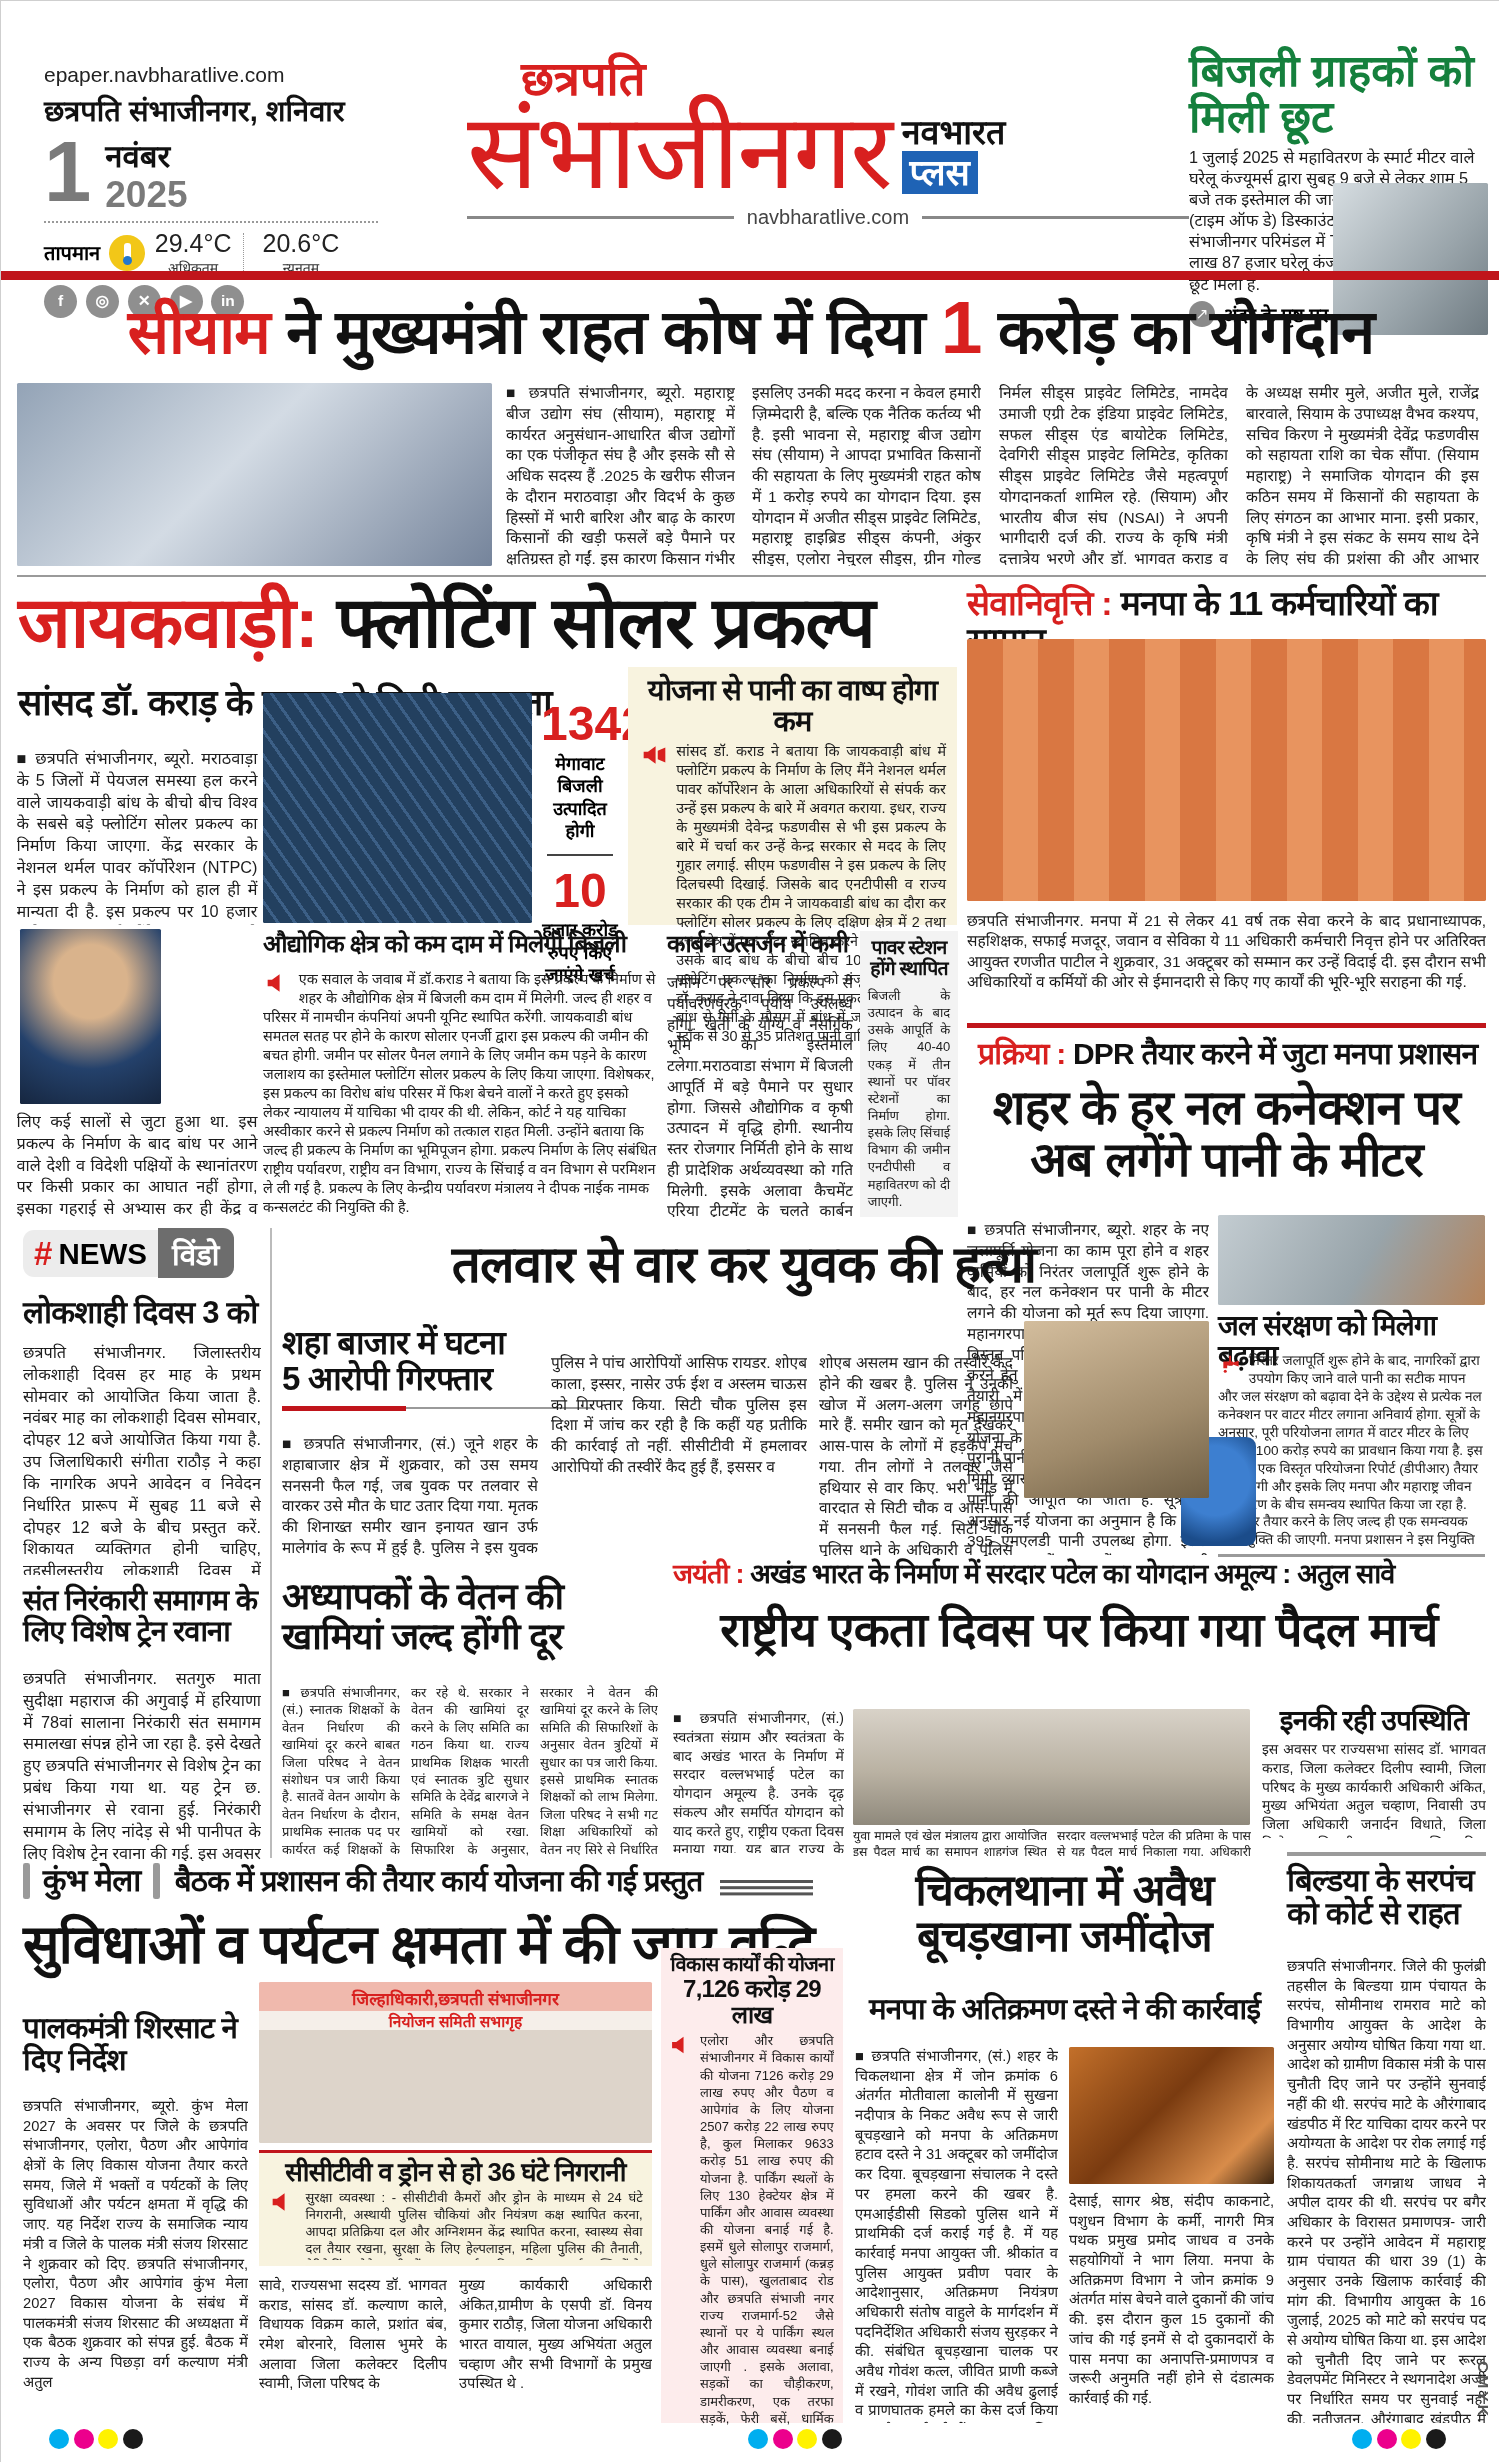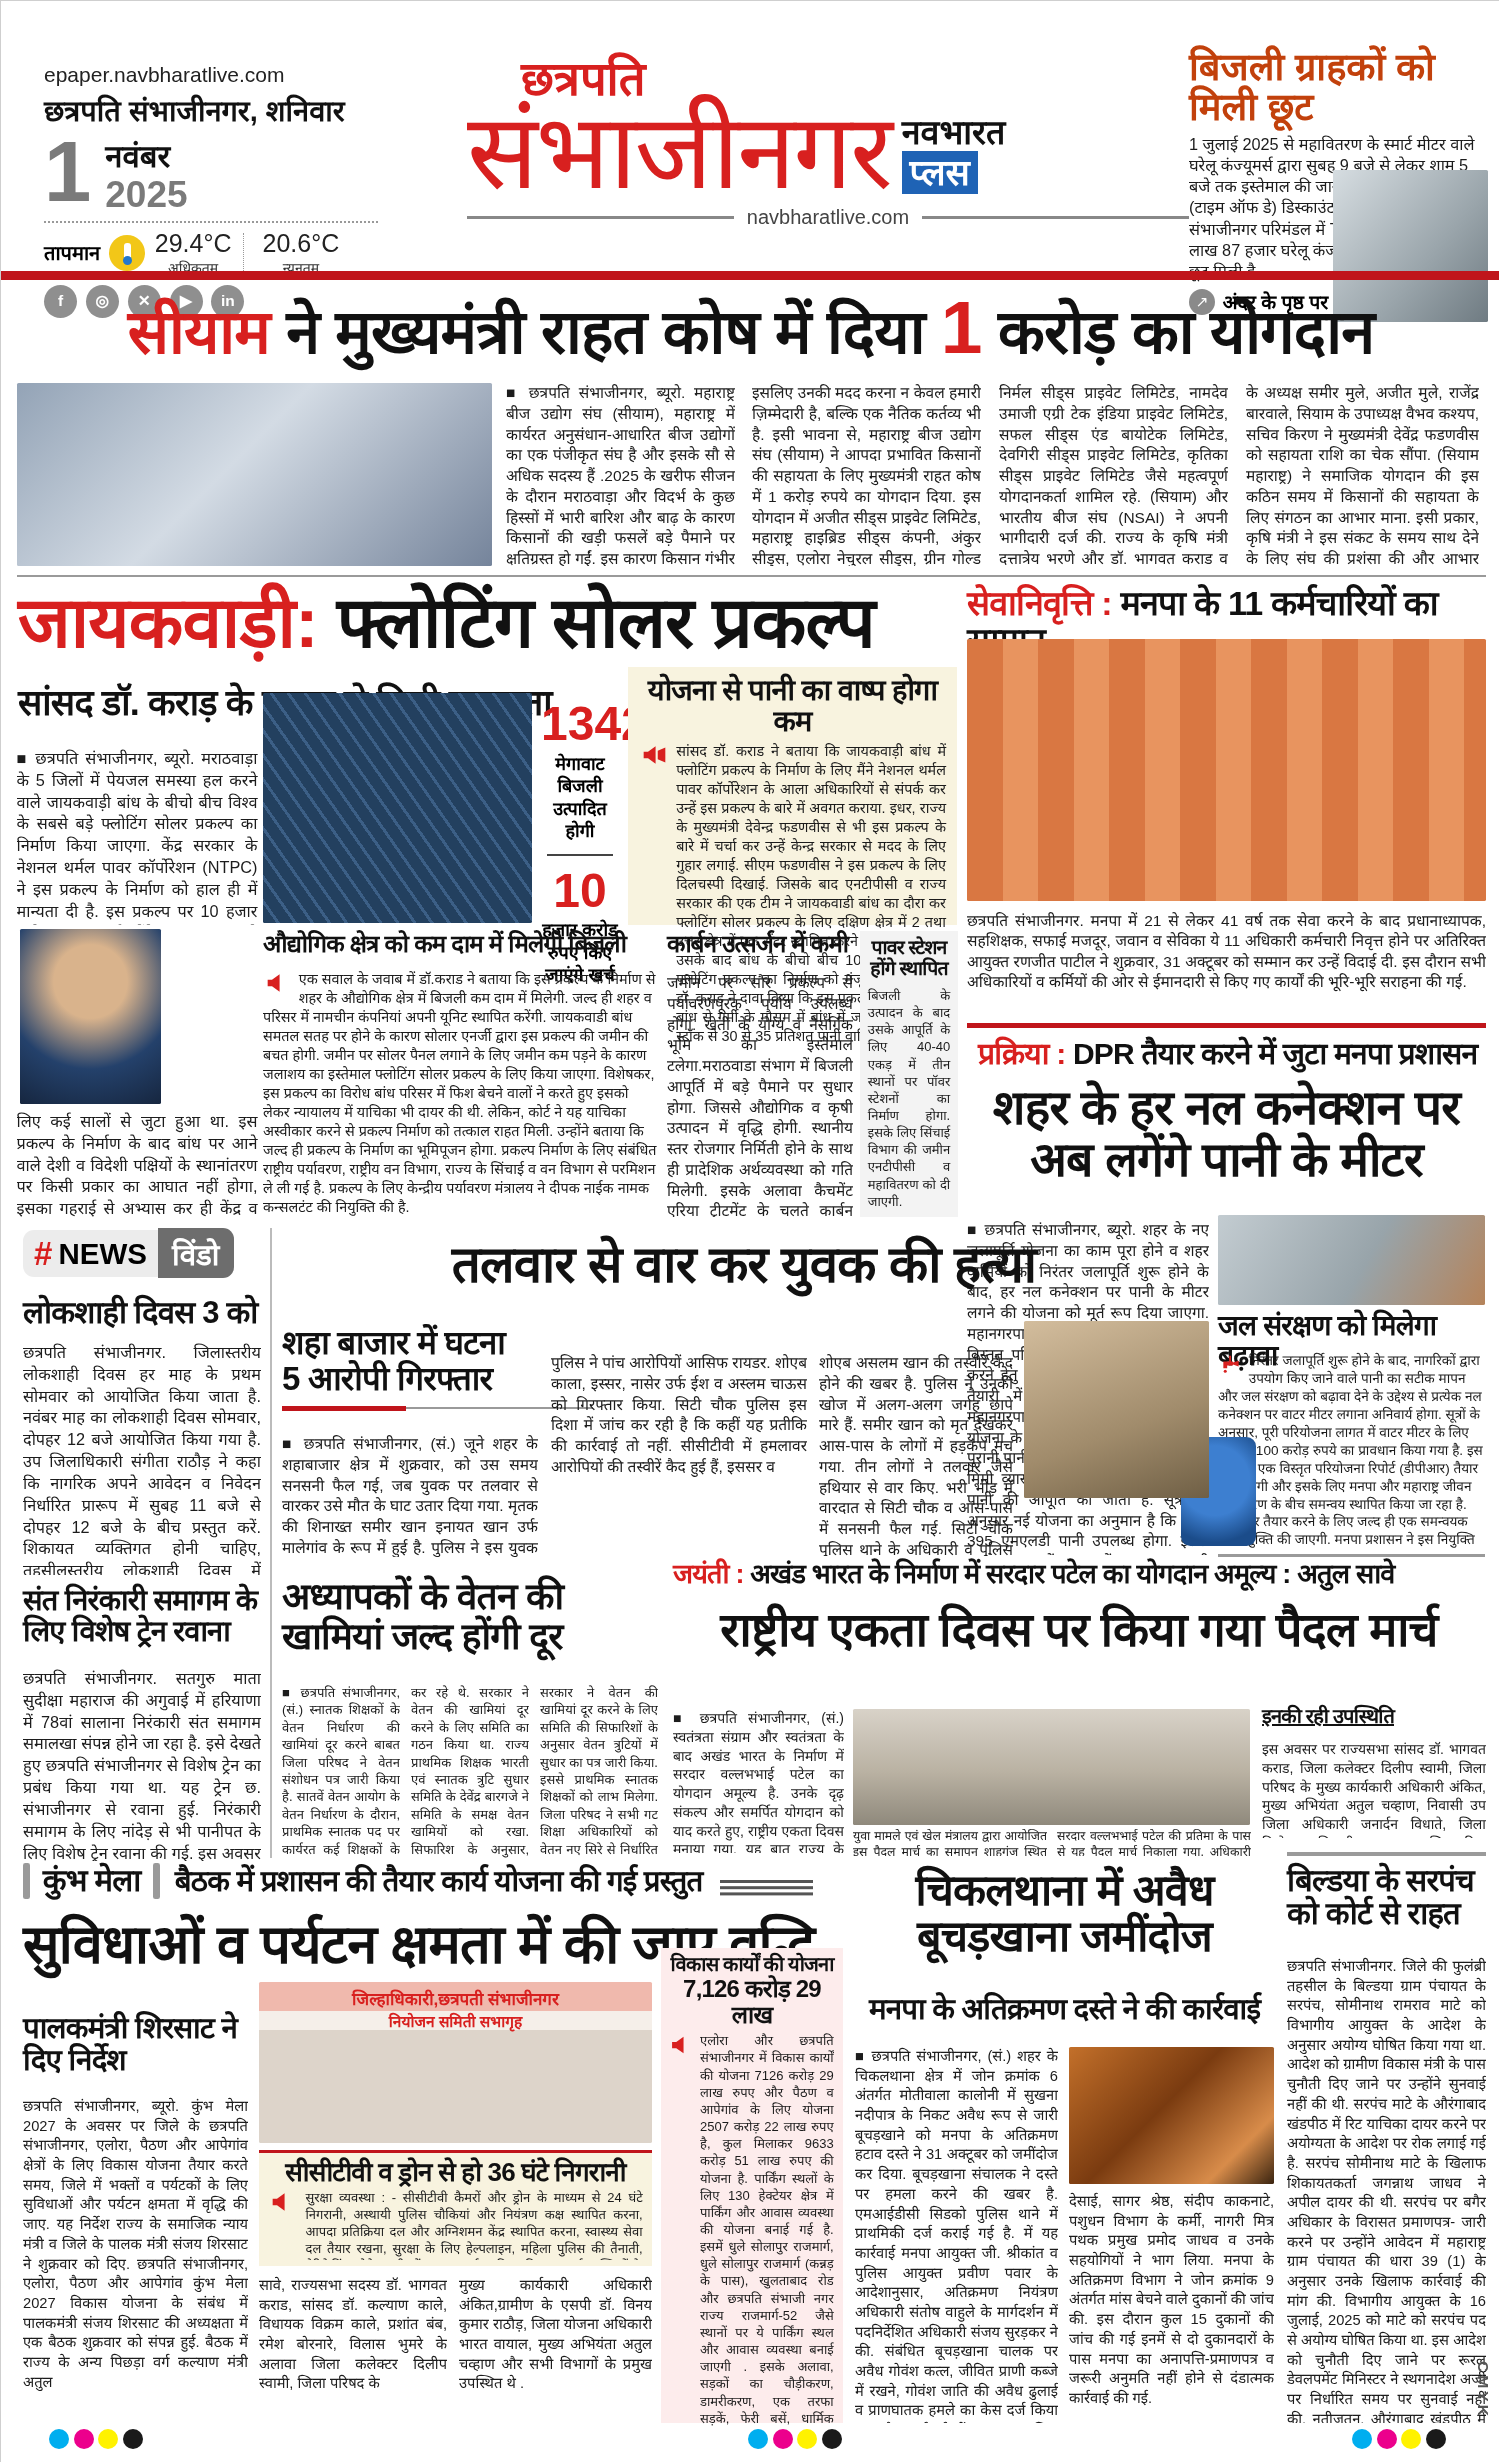--- a/index.html
+++ b/index.html
@@ -83,21 +83,21 @@
       </span>
     </div>
     <div style="display:flex;align-items:center;margin-top:4.7px;">
       <span style="flex:1;border-top:3.1px solid #888;"></span>
       <span style="font-size:20px;color:#444;margin:0 12.4px;">navbharatlive.com</span>
       <span style="flex:1;border-top:3.1px solid #888;"></span>
     </div>
   </div>
 
   <div class="abs" style="left:1188px;top:47px;width:299px;">
-    <div style="font-size:38px;font-weight:800;color:#c2410c;line-height:1.05;">बिजली ग्राहकों को मिली छूट</div>
+    <div style="font-size:44px;font-weight:800;color:#15803d;line-height:1.05;">बिजली ग्राहकों को मिली छूट</div>
     <div style="position:relative;margin-top:6.2px;">
       <div class="photo ph-card abs" style="right:0;top:36px;width:155px;height:152px;"></div>
       <div style="font-size:16.3px;line-height:1.3;color:#1c1c1c;width:100%;">1 जुलाई 2025 से महावितरण के स्मार्ट मीटर वाले घरेलू कंज्यूमर्स द्वारा सुबह 9 बजे से लेकर शाम 5 बजे तक इस्तेमाल की जाने वाली बिजली पर TOD (टाइम ऑफ डे) डिस्काउंट लागू किया गया है. संभाजीनगर परिमंडल में TOD मीटर लगाने वाले 1 लाख 87 हजार घरेलू कंज्यूमर्स को बिजली बिल में छूट मिली है.</div>
     </div>
     <div style="display:flex;align-items:center;margin-top:6.2px;">
       <span style="width:26px;height:26px;border-radius:50%;background:#8a8a8a;color:#fff;display:inline-flex;align-items:center;justify-content:center;font-size:15.5px;">↗</span>
       <span style="font-size:19.4px;font-weight:700;margin-left:7.8px;">अंदर के पृष्ठ पर</span>
     </div>
   </div>
 
@@ -219,21 +219,21 @@
   <div class="abs bodytxt" style="left:539px;top:1683px;width:118px;height:174px;overflow:hidden;font-size:13px;">सरकार ने वेतन की खामियां दूर करने के लिए समिति की सिफारिशों के अनुसार वेतन त्रुटियों में सुधार का पत्र जारी किया. इससे प्राथमिक स्नातक शिक्षकों को लाभ मिलेगा. जिला परिषद ने सभी गट शिक्षा अधिकारियों को वेतन नए सिरे से निर्धारित करने के लिए कहा.</div>
 
   <div class="abs" style="left:672px;top:1559px;width:812px;">
     <span class="hl" style="font-size:27px;"><span class="red">जयंती :</span><span style="font-weight:700;"> अखंड भारत के निर्माण में सरदार पटेल का योगदान अमूल्य : अतुल सावे</span></span>
   </div>
   <div class="abs hl" style="left:672px;top:1604px;width:812px;font-size:47px;text-align:center;">राष्ट्रीय एकता दिवस पर किया गया पैदल मार्च</div>
   <div class="abs bodytxt" style="left:672px;top:1708px;width:171px;height:144px;overflow:hidden;font-size:14px;">■ छत्रपति संभाजीनगर, (सं.) स्वतंत्रता संग्राम और स्वतंत्रता के बाद अखंड भारत के निर्माण में सरदार वल्लभभाई पटेल का योगदान अमूल्य है. उनके दृढ़ संकल्प और समर्पित योगदान को याद करते हुए, राष्ट्रीय एकता दिवस मनाया गया. यह बात राज्य के अन्य पिछड़ा वर्ग, बहुजन कल्याण, अपारंपरिक ऊर्जा मंत्री अतुल सावे ने कही.</div>
   <div class="abs photo ph-march" style="left:852px;top:1708px;width:397px;height:116px;"></div>
   <div class="abs smalltxt" style="left:852px;top:1827px;width:194px;height:28px;overflow:hidden;font-size:12.4px;">युवा मामले एवं खेल मंत्रालय द्वारा आयोजित इस पैदल मार्च का समापन शाहगंज स्थित एक पार्क में हुआ.</div>
   <div class="abs smalltxt" style="left:1056px;top:1827px;width:194px;height:28px;overflow:hidden;font-size:12.4px;">सरदार वल्लभभाई पटेल की प्रतिमा के पास से यह पैदल मार्च निकाला गया. अधिकारी कार्यक्रम में बोल रहे थे.</div>
-  <div class="abs hl" style="left:1261px;top:1705px;width:224px;font-size:20px;text-align:left;text-decoration:underline;">इनकी रही उपस्थिति</div>
+  <div class="abs hl" style="left:1261px;top:1705px;width:224px;font-size:28px;text-align:center;">इनकी रही उपस्थिति</div>
   <div class="abs bodytxt" style="left:1261px;top:1739px;width:224px;height:98px;overflow:hidden;font-size:14px;">इस अवसर पर राज्यसभा सांसद डॉ. भागवत कराड, जिला कलेक्टर दिलीप स्वामी, जिला परिषद के मुख्य कार्यकारी अधिकारी अंकित, मुख्य अभियंता अतुल चव्हाण, निवासी उप जिला अधिकारी जनार्दन विधाते, जिला नियोजन अधिकारी भारत वायाल, जिला क्रीडा अधिकारी, शिक्षणाधिकारी मेघा समदर, जिला शिक्षा अधिकारी (माध्यमिक), जिला शिक्षा अधिकारी, जिला सैनिक कल्याण अधिकारी, कर्मचारी, जनप्रतिनिधि आदि उपस्थित थे.</div>
 
   <div class="abs" style="left:22px;top:1862px;width:820px;">
     <span class="kickbar"></span>
     <span class="red hl" style="font-size:31px;margin:0 9.3px;vertical-align:middle;">कुंभ मेला</span>
     <span class="kickbar"></span>
     <span class="hl" style="font-size:29.5px;margin-left:11px;vertical-align:middle;font-weight:700;">बैठक में प्रशासन की तैयार कार्य योजना की गई प्रस्तुत</span>
     <span style="display:inline-block;vertical-align:middle;margin-left:14px;width:93px;border-top:3.1px solid #555;box-shadow:0 6.2px 0 #555,0 12.4px 0 #555;"></span>
   </div>
   <div class="abs hl" style="left:22px;top:1914px;width:820px;font-size:54px;">सुविधाओं व पर्यटन क्षमता में की जाए वृद्धि</div>

